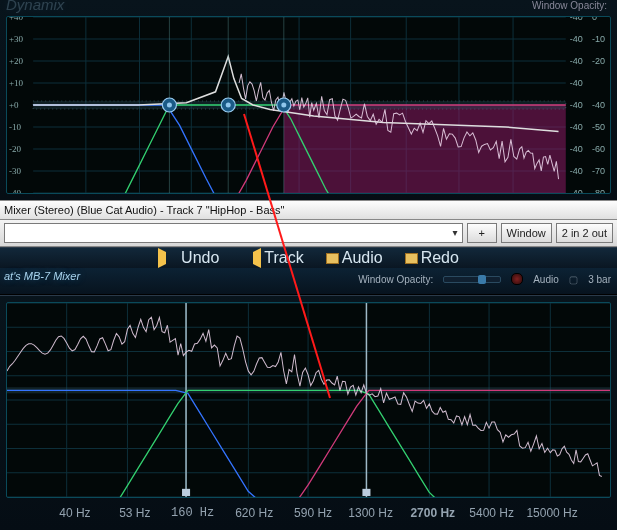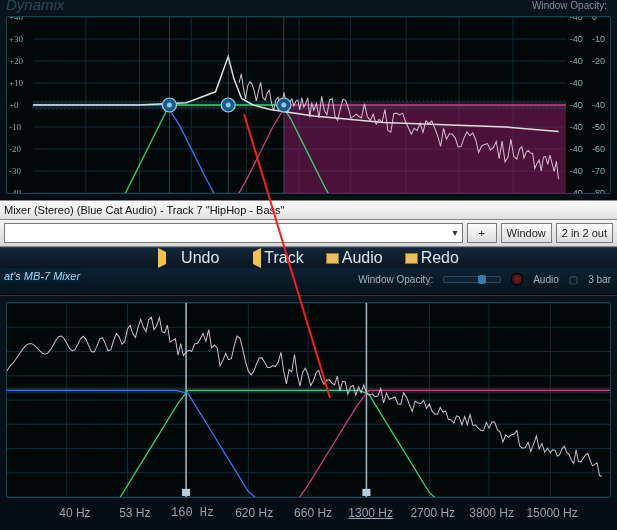--- a/index.html
+++ b/index.html
@@ -202,24 +202,24 @@
           <path d="M 0 194.75 L 10.000000000000005 194.75 L 20.00000000000001 194.75 L 30.000000000000014 194.75 L 40.00000000000002 194.75 L 49.999999999999986 194.75 L 60.00000000000003 194.75 L 70 194.75 L 80 194.75 L 90.00000000000001 194.75 L 100.00000000000001 194.75 L 110.00000000000003 194.5344040034906 L 120.00000000000003 178.53753164017155 L 130.00000000000003 162.54065927685255 L 140.00000000000003 146.5437869135335 L 150.00000000000003 130.54691455021447 L 159.99999999999997 114.55004218689544 L 169.99999999999997 98.55316982357643 L 180 85.49999999999999 L 190 85.49999999999999 L 200 85.49999999999999 L 210 85.49999999999999 L 219.99999999999997 85.49999999999999 L 230.00000000000003 85.49999999999999 L 240 85.49999999999999 L 250 85.49999999999999 L 260 85.49999999999999 L 270 85.49999999999999 L 280.00000000000006 85.49999999999999 L 289.99999999999994 85.49999999999999 L 299.99999999999994 85.49999999999999 L 310.00000000000006 85.49999999999999 L 320 85.49999999999999 L 330 85.49999999999999 L 340 85.49999999999999 L 350 85.49999999999999 L 360.00000000000006 89.26246284178202 L 370 105.25933520510114 L 379.99999999999994 121.2562075684201 L 390 137.2530799317392 L 399.9999999999999 153.24995229505814 L 410.00000000000006 169.24682465837725 L 419.9999999999999 185.24369702169622 L 430.00000000000006 194.75 L 439.9999999999999 194.75 L 450.00000000000006 194.75 L 460.0000000000001 194.75 L 469.99999999999994 194.75 L 480.0000000000001 194.75 L 489.99999999999994 194.75 L 500.0000000000001 194.75 L 510 194.75 L 520 194.75 L 530 194.75 L 540 194.75 L 550 194.75 L 560 194.75 L 570 194.75 L 580 194.75 L 590 194.75 L 600 194.75" fill="none" stroke="#33d070" stroke-width="1.3"></path>
           <path d="M 0 194.75 L 12.000000000000036 194.75 L 23.999999999999996 194.75 L 35.99999999999999 194.75 L 48.000000000000036 194.75 L 60.00000000000003 194.75 L 71.99999999999999 194.75 L 84.00000000000003 194.75 L 96.00000000000001 194.75 L 107.99999999999999 194.75 L 120.00000000000003 194.75 L 131.99999999999997 194.75 L 144.00000000000003 194.75 L 155.99999999999997 194.75 L 168.00000000000003 194.75 L 180 194.75 L 192 194.75 L 203.99999999999997 194.75 L 216.00000000000003 194.75 L 227.99999999999997 194.75 L 240 194.75 L 251.99999999999994 194.75 L 264 194.75 L 276 194.75 L 288 194.75 L 299.99999999999994 177.71877133813211 L 312 158.52252450214928 L 324 139.32627766616642 L 335.99999999999994 120.13003083018353 L 348 100.93378399420078 L 360.00000000000006 85.49999999999999 L 371.99999999999994 85.49999999999999 L 383.99999999999994 85.49999999999999 L 396 85.49999999999999 L 408.00000000000006 85.49999999999999 L 419.9999999999999 85.49999999999999 L 431.99999999999994 85.49999999999999 L 444 85.49999999999999 L 456 85.49999999999999 L 468.00000000000006 85.49999999999999 L 480.0000000000001 85.49999999999999 L 491.99999999999994 85.49999999999999 L 504 85.49999999999999 L 516.0000000000001 85.49999999999999 L 528.0000000000001 85.49999999999999 L 540 85.49999999999999 L 552 85.49999999999999 L 564 85.49999999999999 L 575.9999999999999 85.49999999999999 L 588 85.49999999999999 L 600 85.49999999999999" fill="none" stroke="#d03a7a" stroke-width="1.3"></path>
           <path d="M 0 66.5 L 2.699391306067714 61.98688101067998 L 5.398782612135428 59.44905360489449 L 8.098173918203106 56.10885221898312 L 10.79756522427082 52.21839878537352 L 13.496956530338535 48.165223539792805 L 16.196347836406247 44.43368063473014 L 18.895739142473964 41.53438003783154 L 21.595130448541674 39.90611472898499 L 24.29452175460939 39.80411905175538 L 26.99391306067707 41.19858139101288 L 29.693304366744783 43.715174976696204 L 32.39269567281249 46.650845607847145 L 35.09208697888021 49.08883273344898 L 37.79147828494793 50.114012455261616 L 40.490869591015596 49.0941767145126 L 43.19026089708332 45.952238480510545 L 45.88965220315103 41.32354154006029 L 48.58904350921875 36.49184756548016 L 51.28843481528646 33.045982067793574 L 53.98782612135414 32.30177927880183 L 56.68721742742185 34.66891468198787 L 59.38660873348957 39.25299603294826 L 62.13437828219324 44.295212377932216 L 64.88214783089688 46.92696614076573 L 67.62991737960056 45.53796680185329 L 70.37768692830423 40.65929433470478 L 73.12545647700787 35.114141795251214 L 75.87322602571156 32.63146519395485 L 78.62099557441519 35.376305652607385 L 81.36876512311886 41.94370729083545 L 84.11653467182254 47.672373214861665 L 86.86430422052621 47.870906837014246 L 89.6120737692299 42.02301730450915 L 92.35984331793348 35.1749612597078 L 95.10761286663717 34.0193699764076 L 97.85538241534084 40.06353548616724 L 100.60315196404451 46.79049495369608 L 103.3509215127482 45.7359037687944 L 106.09869106145179 36.7518936525679 L 108.84646061015548 29.871435187594074 L 111.59423015885915 33.17887706499147 L 114.34199970756282 40.370593260594575 L 117.08976925626651 37.839041363084846 L 119.83753880497018 25.786563477902263 L 122.48855186840193 21.872408503976885 L 125.13956493183368 29.71855525857862 L 127.79057799526544 33.81386765088379 L 130.44159105869718 23.75415479529454 L 133.09260412212893 15.992096648941214 L 135.74361718556062 23.875997733546882 L 138.39463024899237 28.118367556536896 L 141.04564331242412 16.363331461932432 L 143.69665637585595 14.002723206227358 L 146.3476694392876 26.130664025205476 L 148.99868250271936 21.954541192944447 L 151.6496955661511 14.1053523491274 L 154.30070862958289 28.05285320038263 L 156.95172169301463 29.162041433771407 L 159.60273475644638 21.78312597221202 L 162.25374781987813 38.43665763533403 L 164.9047608833099 36.64990406155741 L 167.55577394674165 34.87235637438906 L 170.2067870101734 51.12792325419156 L 172.85780007360515 39.6559741233296 L 175.50881313703692 51.50839472750823 L 178.15982620046867 48.149423937394204 L 180.97905460637313 46.32455838512601 L 183.7982830122776 47.30830981132934 L 186.617511418182 40.15497590392786 L 189.4367398240865 39.52756516344789 L 192.25596822999088 35.4069866607681 L 195.0751966358954 29.595833357058012 L 197.8944250417998 37.55258446829055 L 200.71365344770427 26.041985532453026 L 203.53288185360876 44.00096605847651 L 206.35211025951315 41.19969462984008 L 209.17133866541764 44.04779362111097 L 211.99056707132203 61.60118026966549 L 214.80979547722652 56.16465685536474 L 217.62902388313097 49.2889255400936 L 220.4482522890354 55.47134610937289 L 223.26748069493988 54.55203130107353 L 226.0867091008443 41.998274957967624 L 228.90593750674876 32.38025914094348 L 231.72516591265324 34.322687918128054 L 234.54439431855764 44.980517001095734 L 237.36362272446212 57.63883612540181 L 240.18285113036652 66.74239842097744 L 242.88224243643424 70.39115195118819 L 245.58163374250194 66.92309526651972 L 248.28102504856966 59.734470844952256 L 250.9804163546374 53.93116036857376 L 253.6798076607051 53.49951513242914 L 256.3791989667727 58.16784524820051 L 259.07859027284053 62.93764188862336 L 261.77798157890817 63.11918470147066 L 264.47737288497586 61.27353589733977 L 267.1767641910436 62.22662009934747 L 269.8761554971113 57.740866093516104 L 272.575546803179 48.26283156943171 L 275.27493810924676 66.38577229109063 L 277.97432941531446 79.12808730956489 L 280.67372072138215 65.1361673191548 L 283.37311202744985 67.40524104998916 L 286.0725033335175 50.424197306633204 L 288.7718946395853 69.74727179607615 L 291.47128594565294 81.46155856828044 L 294.1706772517207 67.96650197759364 L 296.8700685577884 63.754630139846256 L 299.5694598638561 70.27887881535891 L 302.2093935501118 80.90874342615773 L 304.8493272363675 76.07912398736548 L 307.48926092262326 68.28105324792521 L 310.129194608879 65.93473741412352 L 312.76912829513475 74.67860854575959 L 315.40906198139044 79.64020167291234 L 318.0489956676462 75.51189616781258 L 320.68892935390187 75.2987646939857 L 323.3288630401576 78.38124174332978 L 325.96879672641336 80.14944172224749 L 328.6087304126691 71.67512498364114 L 331.2486640989248 85.76947374437638 L 333.88859778518054 76.699365492244 L 336.5285314714362 77.00310848147413 L 339.1684651576919 89.40054736772484 L 341.8083988439477 82.33359340474759 L 344.4483325302034 80.6809140092933 L 347.08826621645915 90.16767086459646 L 349.72819990271495 82.25418417085032 L 352.3681335889706 87.91001441342524 L 355.0080672752263 80.24084807213953 L 357.64800096148207 88.57999368840149 L 360.4943681423744 90.2088201873802 L 363.34073532326676 88.9878524576973 L 366.1871025041591 91.79944443332792 L 369.03346968505144 91.06649609237157 L 371.8798368659438 83.7431567251928 L 374.7262040468362 97.74103009255342 L 377.57257122772853 88.32331143313498 L 380.4189384086209 94.34543671164167 L 383.26530558951333 93.22011735820686 L 386.11167277040556 92.08849090394448 L 388.9580399512981 98.89082860068356 L 391.8044071321904 99.22752861247986 L 394.65077431308276 87.95176996367194 L 397.4971414939751 92.15492432031006 L 400.34350867486745 99.39159063152546 L 403.1898758557598 106.30738387408273 L 406.03624303665214 96.0371018080661 L 408.8826102175445 98.01460154454112 L 411.7289773984369 98.36580983727086 L 414.5753445793292 95.43981173685889 L 417.42171176022157 103.22008023405581 L 420.2680789411139 98.7870572403402 L 422.9674702471816 105.97474134796417 L 425.6668615532493 108.72984897673669 L 428.36625285931706 108.82084119133847 L 431.065644165385 102.28207038259384 L 433.7650354714525 106.97761447008732 L 436.46442677752026 105.80239662845584 L 439.16381808358796 113.91383926713266 L 441.86320938965565 114.32727897875226 L 444.5626006957234 117.49024935257987 L 447.2619920017911 110.58189494434296 L 449.9613833078588 111.52557468354092 L 452.6607746139265 119.32545929308341 L 455.36016591999424 111.17302515513646 L 458.05955722606194 119.24070743856308 L 460.75894853212964 109.27954265904067 L 463.45833983819733 119.6295430647775 L 466.1577311442651 119.4948001508705 L 468.8571224503328 122.54934399532006 L 471.5565137564005 124.849903247141 L 474.2559050624682 124.72868059111863 L 476.9552963685359 116.82535301490744 L 479.6546876746036 122.53276109191668 L 482.42553783787207 116.5461029970895 L 485.1963880011405 116.65382506002747 L 487.96723816440914 124.01029370605808 L 490.73808832767753 126.63044476067446 L 493.50893849094604 136.15543568683776 L 496.2797886542146 129.1258275378026 L 499.05063881748305 131.46681271414053 L 501.8214889807515 129.05117926836974 L 504.59233914402006 128.39101190927897 L 507.36318930728856 124.8191707992384 L 510.13403947055696 140.0306905225546 L 512.9048896338255 142.18836933192884 L 515.675739797094 141.64741420459444 L 518.4465899603624 136.48131186912894 L 521.217440123631 145.16251910025937 L 523.9882902868994 138.17743259552728 L 526.7591404501679 130.2299543512319 L 529.5299906134366 142.75949942725683 L 532.300840776705 137.70214642811533 L 535.0716909399735 146.3551779265802 L 537.842541103242 142.12981555208796 L 540.6133912665105 146.59151208312616 L 542.9416067560138 143.77941413964714 L 545.2698222455174 144.24074556074592 L 547.5980377350209 149.83388619445896 L 549.9262532245242 148.47413611015511 L 552.2544687140277 142.77664447403342 L 554.5826842035312 140.25504618519204 L 556.9108996930347 146.0325611273678 L 559.2391151825382 148.12875313366354 L 561.5673306720415 153.81338943965486 L 563.8955461615451 157.1890777830516 L 566.2237616510486 143.71076895233097 L 568.5519771405519 155.29647793617096 L 570.8801926300554 155.59413002296333 L 573.208408119559 152.26212379409876 L 575.5366236090624 148.85898443202154 L 577.8648390985658 147.70709393080452 L 580.1930545880692 153.77356650814556 L 582.5212700775728 159.46873538242704 L 584.8494855670762 158.0853361597935 L 587.1777010565796 156.62959548854874 L 589.505916546083 168.83203844937114 L 591.8341320355864 170.00152486376524" fill="none" stroke="#e7cfe4" stroke-width="1" opacity="0.9"></path>
         </svg>
   </div>
   <div class="xaxis" id="xaxis">
         <span class="xt" style="left: 9.89777%;">40 Hz</span>
         <span class="xt" style="left: 19.9729%;">53 Hz</span>
         <span class="xt" style="left: 29.6933%; font-family: Liberation Mono, monospace;">160 Hz</span>
         <span class="xt" style="left: 40.0305%;">620 Hz</span>
-        <span class="xt" style="left: 49.9282%;">660 Hz</span>
-        <span class="xt" style="left: 59.608%; text-decoration: underline;">1300 Hz</span>
-        <span class="xt" style="left: 70.0447%;">2700 Hz</span>
-        <span class="xt" style="left: 79.9424%;">3800 Hz</span>
+        <span class="xt" style="left: 49.9282%;">590 Hz</span>
+        <span class="xt" style="left: 59.608%;">1300 Hz</span>
+        <span class="xt" style="left: 70.0447%; font-weight: bold;">2700 Hz</span>
+        <span class="xt" style="left: 79.9424%;">5400 Hz</span>
         <span class="xt" style="left: 90.1022%;">15000 Hz</span>
       </div>
 </div>
 
 <svg class="redline">
   <line x1="244" y1="114" x2="330" y2="398" stroke="#ff1a1a" stroke-width="2"></line>
 </svg>
 
 </div>
 

